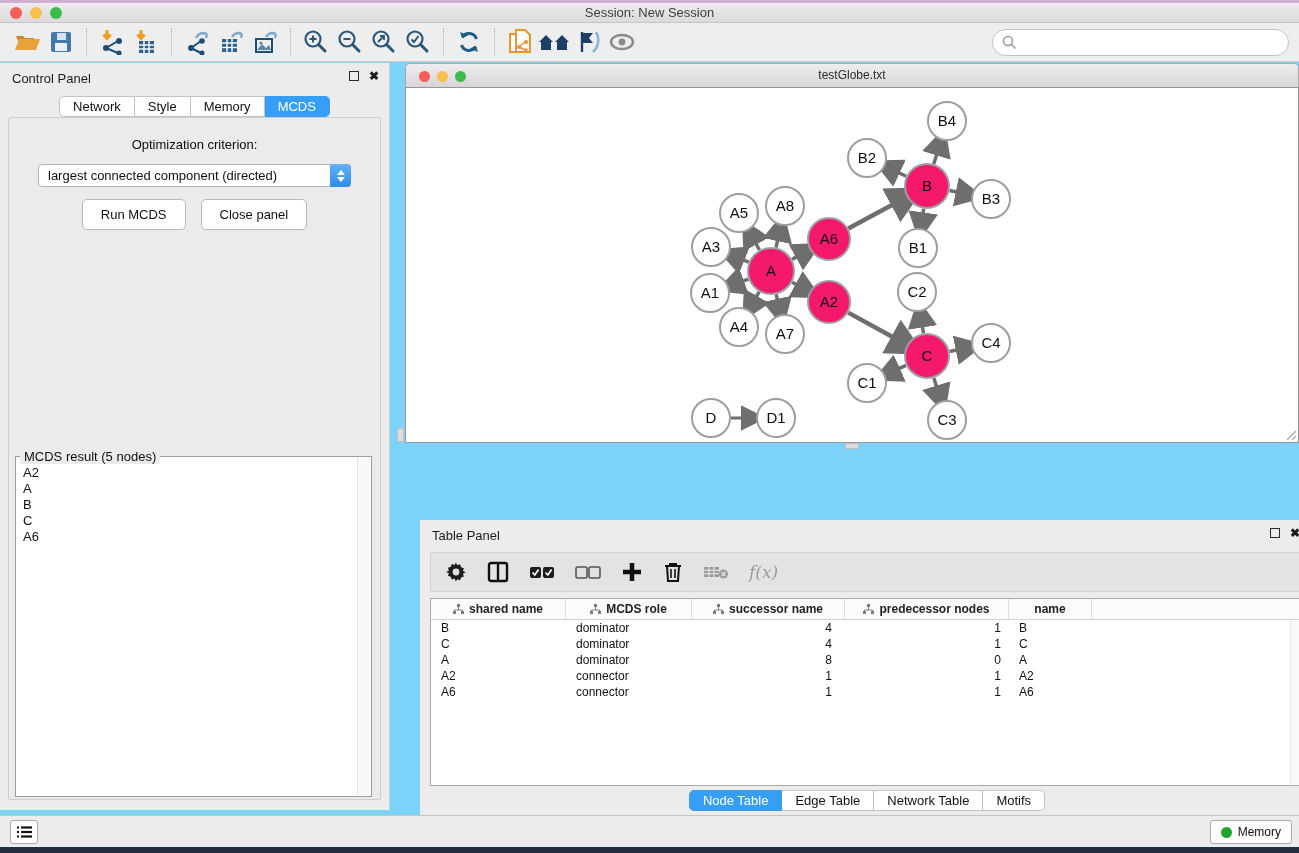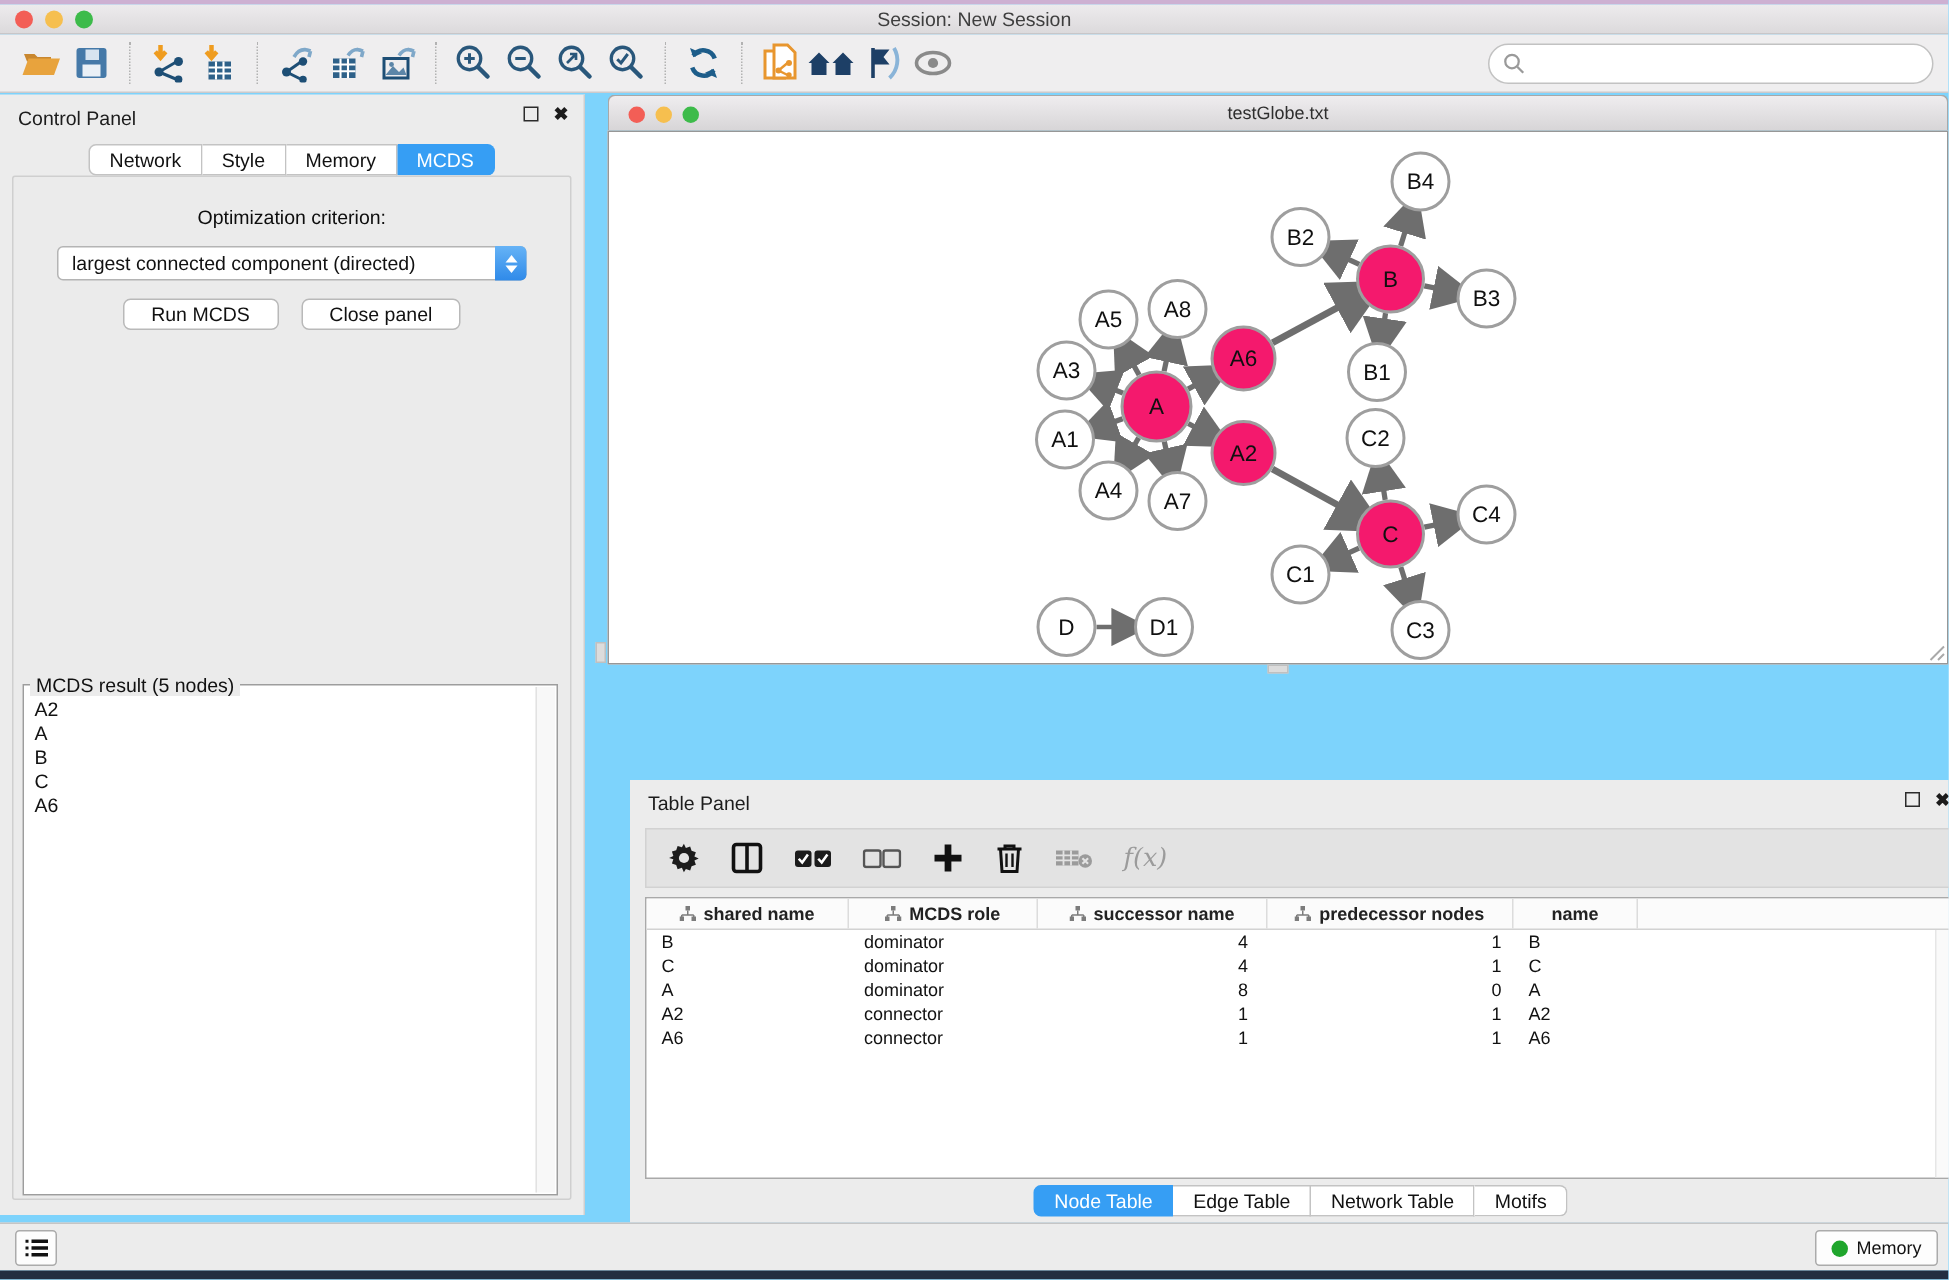--- a/index.html
+++ b/index.html
@@ -50,21 +50,21 @@
   .select { position:relative; margin:12px auto 0; width:313px; height:23px; background:#fff;
     border:1px solid #b4b4b4; border-radius:4px; }
   .select .sval { display:block; line-height:21px; padding-left:9px; font-size:13px; color:#111; }
   .stepper { position:absolute; right:-1px; top:-1px; width:21px; height:23px;
     background:linear-gradient(#66b3f6,#2f8ae9); border-radius:0 4px 4px 0;
     display:flex; flex-direction:column; align-items:center; justify-content:center; gap:2px; }
   .stepper i { width:0; height:0; border-left:4px solid transparent; border-right:4px solid transparent; }
   .stepper .up { border-bottom:5px solid #fff; }
   .stepper .dn { border-top:5px solid #fff; }
   .btn-row { display:flex; justify-content:center; gap:15px; margin-top:12px; }
-  .pbtn { height:21px; line-height:19px; padding:0 18px; background:#fff; border:1px solid #b9b9b9;
+  .pbtn { height:31px; line-height:19px; padding:0 18px; background:#fff; border:1px solid #b9b9b9;
     border-radius:5px; font-size:13px; color:#111; }
 
   .result-group { position:absolute; left:6px; right:8px; top:338px; bottom:2px;
     border:1px solid #9d9d9d; background:#fff; }
   .result-legend { position:absolute; top:-8px; left:4px; background:#ebebeb; padding:0 4px;
     font-size:13px; color:#111; }
   .result-list { position:absolute; left:1px; top:4px; bottom:1px; right:15px; overflow:hidden;
     padding:4px 0 0 6px; }
   .result-list div { font-size:13px; line-height:16px; color:#111; }
   .result-scroll { position:absolute; right:1px; top:1px; bottom:1px; width:13px; background:#f8f8f8;

